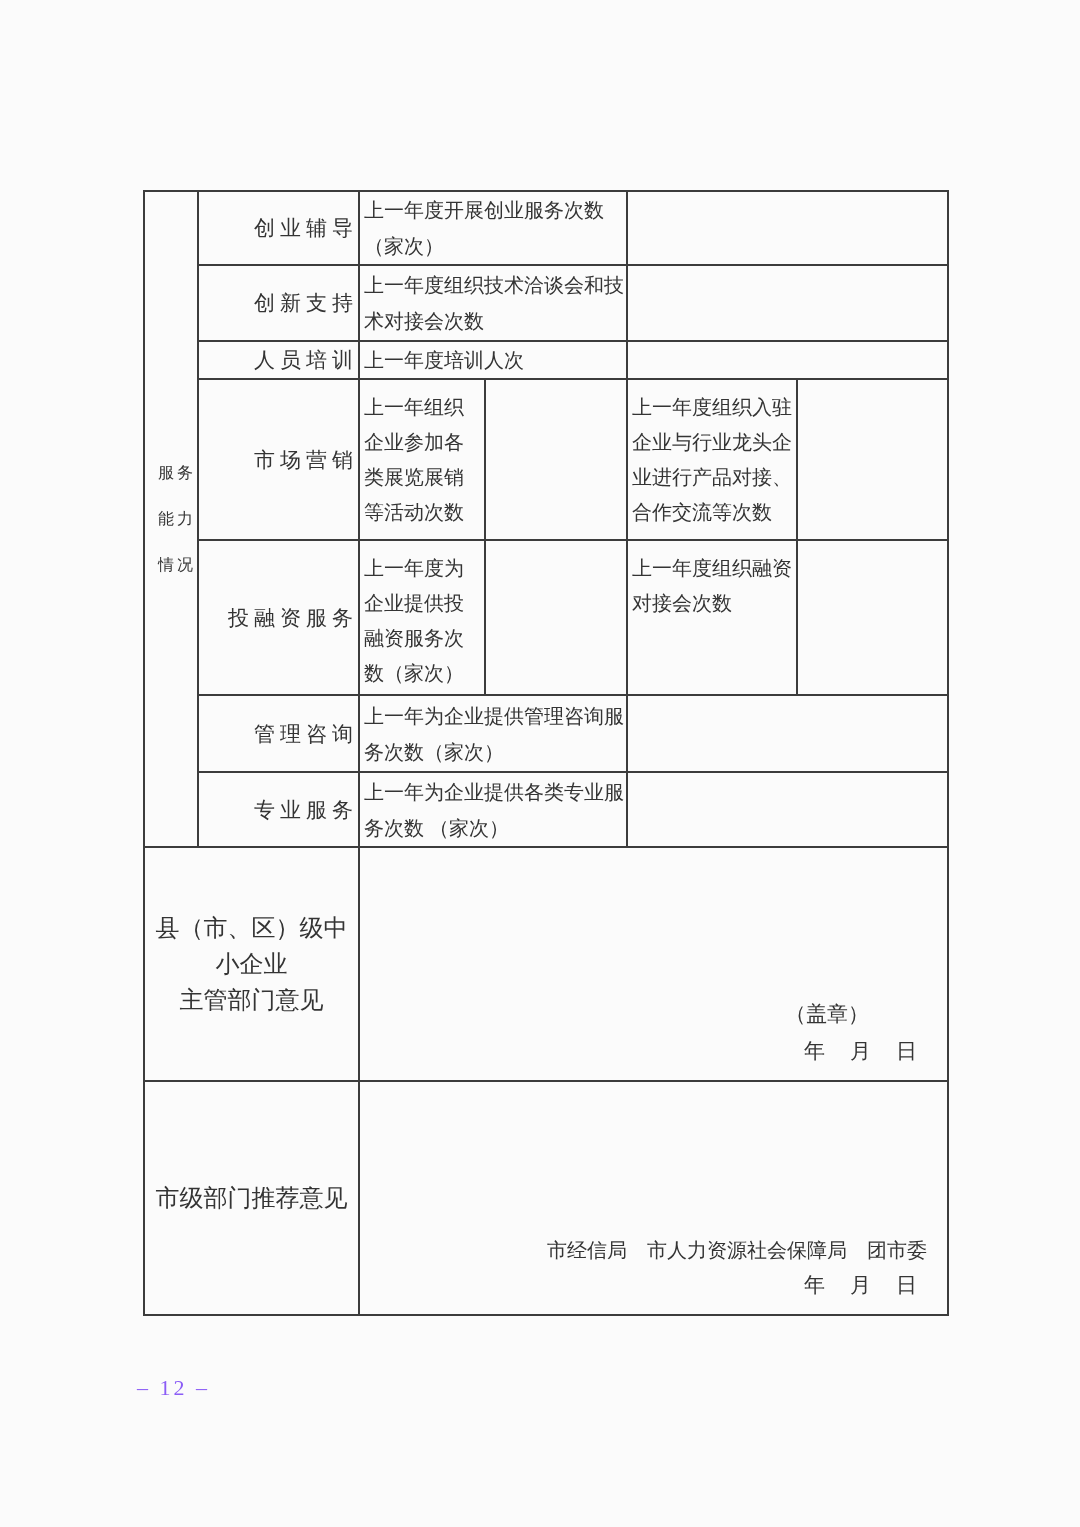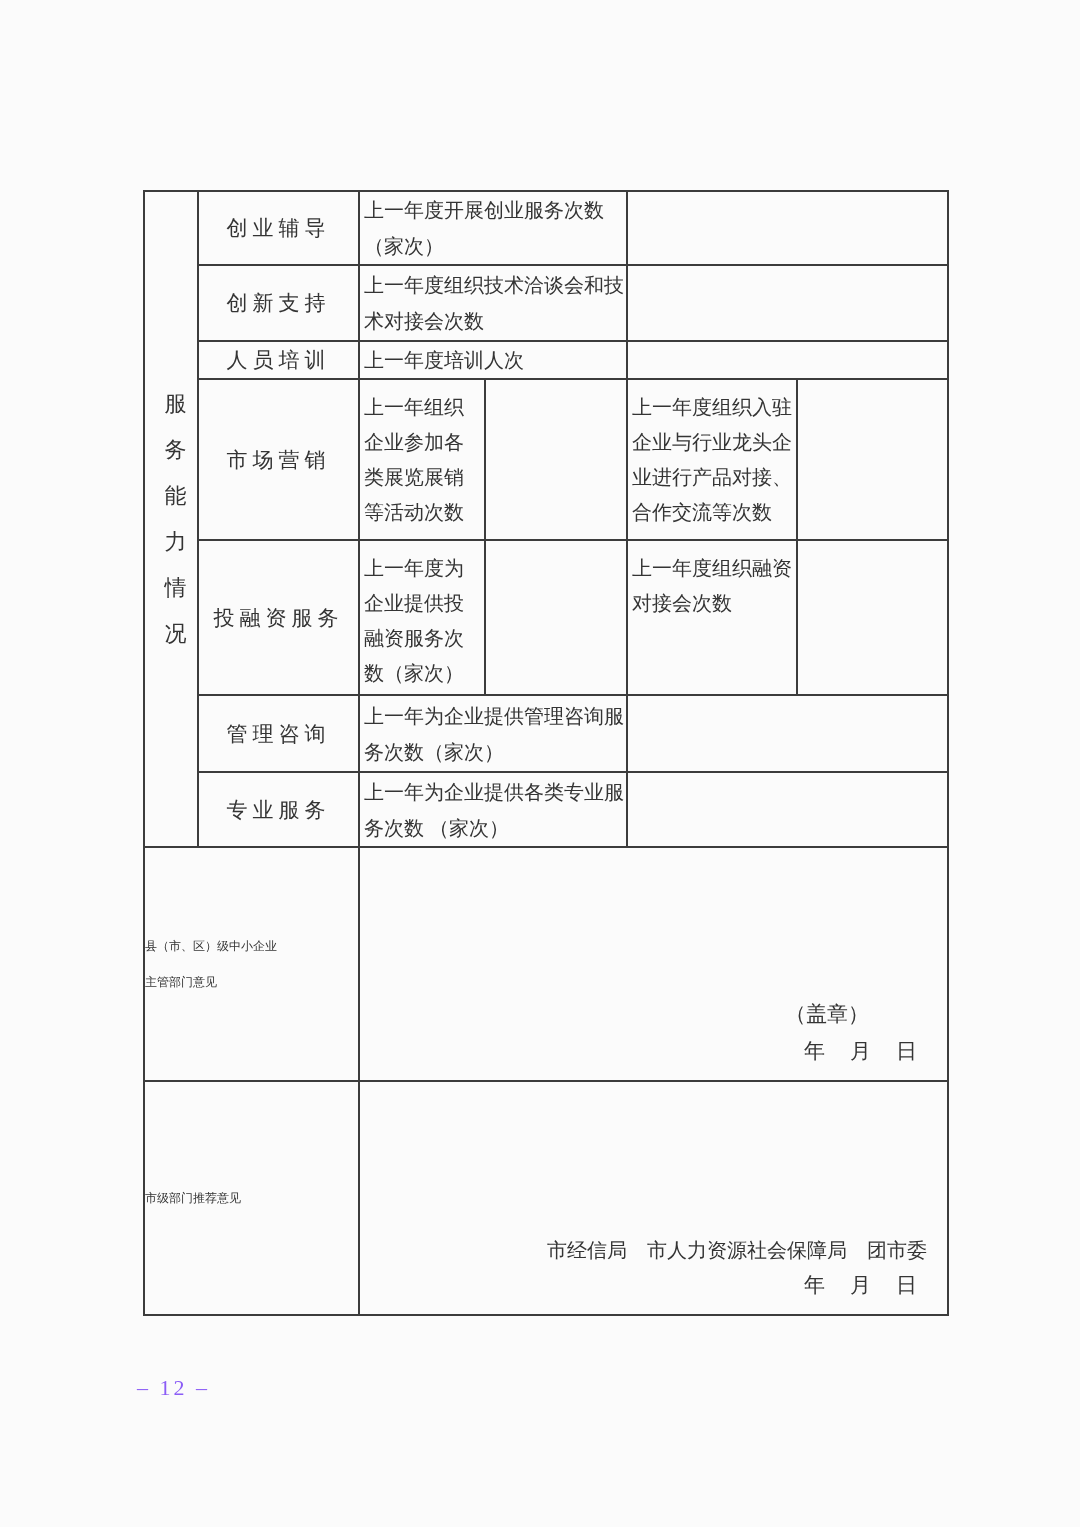--- a/index.html
+++ b/index.html
@@ -34,44 +34,44 @@
   tr.r5 td { height:143px;margin-top:24px; }
   tr.r6 td { height:75px; }
   tr.r7 td { height:73px; }
   tr.r8 td { height:232px; }
   tr.r9 td { height:232px; }
 
   td.vhead {
     text-align:center;
     white-space:pre-line;
     line-height:46px;
-    font-size:22px;
+    font-size:16px;
     letter-spacing:3px;
     padding-left:12px;
   }
   td.label {
-    text-align:center;
+    text-align:right;
     font-size:21px;
     letter-spacing:5px;
   }
   td.desc {
     white-space:pre;
     line-height:36px;
     padding-left:4px;
     padding-right:2px;
   }
   td.desc-top {
     vertical-align:top;
     padding-top:10px;
     line-height:35px;
   }
   td.section-label {
-    text-align:left;
+    text-align:center;
     white-space:pre-line;
-    font-size:12px;
+    font-size:24px;
     line-height:36px;
     margin-left:17px;
   }
   td.section-content { position:relative; }
   .seal-note {
     position:absolute; right:78px; bottom:52px;
     font-size:21px;
   }
   .dept-line {
     position:absolute; right:20px; bottom:50px;

